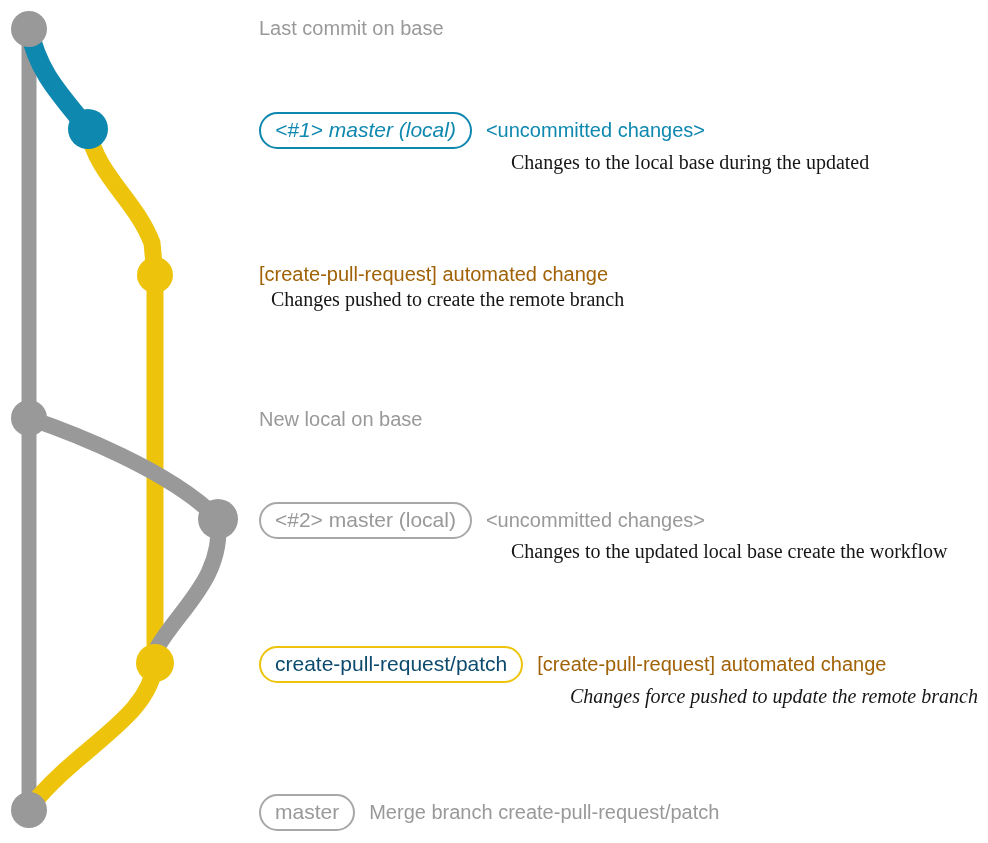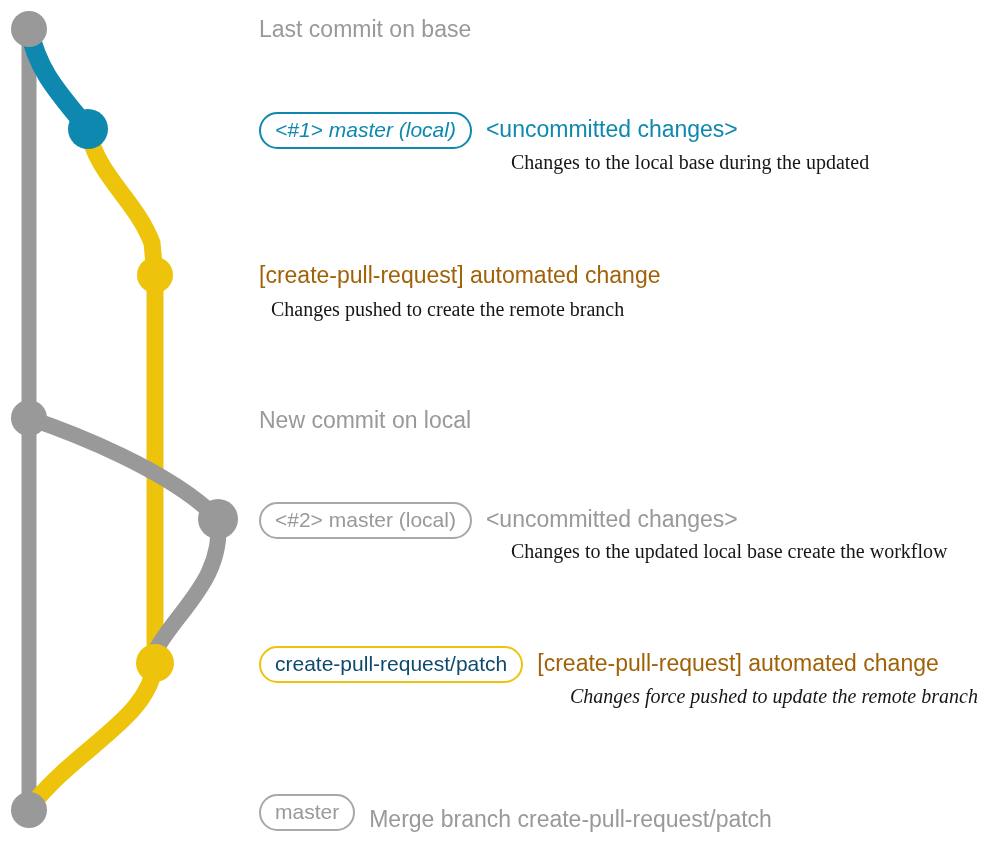--- a/index.html
+++ b/index.html
@@ -40,21 +40,21 @@
     font-size: 21px;
     line-height: 1;
     color: #999999;
     background: #ffffff;
   }
   .pill.teal  { border-color: #0f88b0; color: #0f88b0; font-style: italic; }
   .pill.gray  { border-color: #a8a8a8; color: #999999; }
   .pill.yellow{ border-color: #edc40b; color: #0c4a6e; }
 
   .headline {
-    font-size: 23px;
+    font-size: 20px;
     line-height: 1;
     color: #999999;
   }
   .headline.teal   { color: #0f88b0; }
   .headline.yellow { color: #a16207; }
   .headline.gray   { color: #999999; }
 
   .pill + .headline { margin-left: 14px; }
 
   .subtext {
@@ -100,36 +100,36 @@
 
   <div class="row" style="left:259px; top:112px;">
     <span class="pill teal">&lt;#1&gt; master (local)</span>
     <span class="headline teal">&lt;uncommitted changes&gt;</span>
   </div>
   <div class="subtext" style="left:511px; top:152px;">Changes to the local base during the updated</div>
 
   <div class="row" style="left:259px; top:264px;">
     <span class="headline yellow">[create-pull-request] automated change</span>
   </div>
-  <div class="subtext" style="left:271px; top:299px;">Changes pushed to create the remote branch</div>
+  <div class="subtext" style="left:271px; top:289px;">Changes pushed to create the remote branch</div>
 
   <div class="row" style="left:259px; top:409px;">
-    <span class="headline gray">New commit on local</span>
+    <span class="headline gray">New local on base</span>
   </div>
 
   <div class="row" style="left:259px; top:502px;">
     <span class="pill gray">&lt;#2&gt; master (local)</span>
     <span class="headline gray">&lt;uncommitted changes&gt;</span>
   </div>
   <div class="subtext" style="left:511px; top:541px;">Changes to the updated local base create the workflow</div>
 
   <div class="row" style="left:259px; top:646px;">
     <span class="pill yellow">create-pull-request/patch</span>
     <span class="headline yellow">[create-pull-request] automated change</span>
   </div>
   <div class="subtext" style="left:570px; top:686px;font-style:italic;">Changes force pushed to update the remote branch</div>
 
-  <div class="row" style="left:259px; top:794px;align-items:flex-end;">
+  <div class="row" style="left:259px; top:794px;">
     <span class="pill gray">master</span>
     <span class="headline gray">Merge branch create-pull-request/patch</span>
   </div>
 
 </div>
 
 </body></html>

